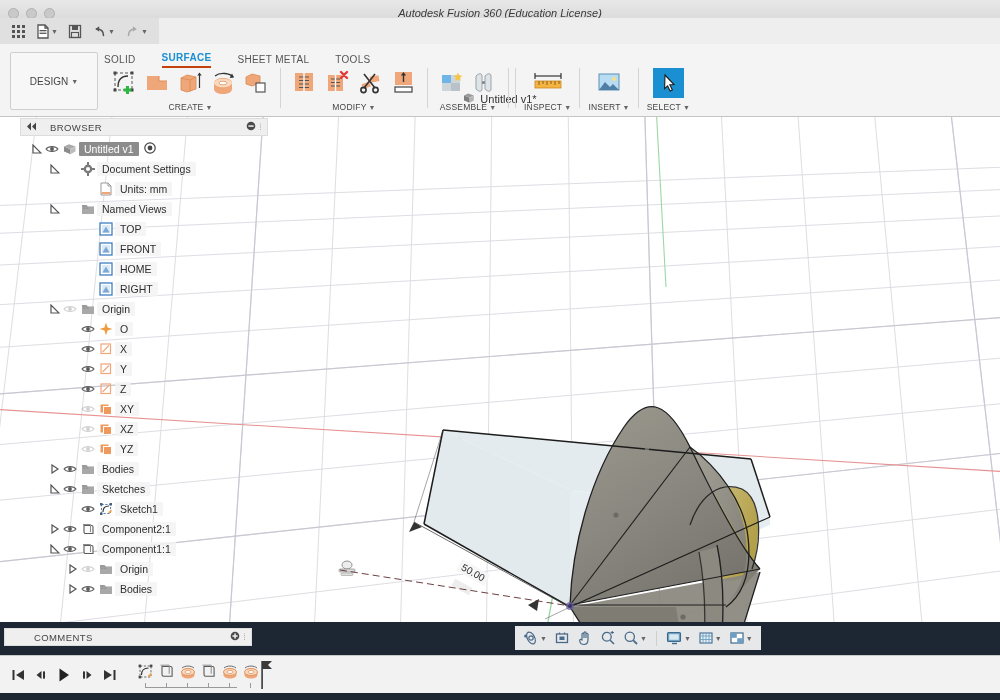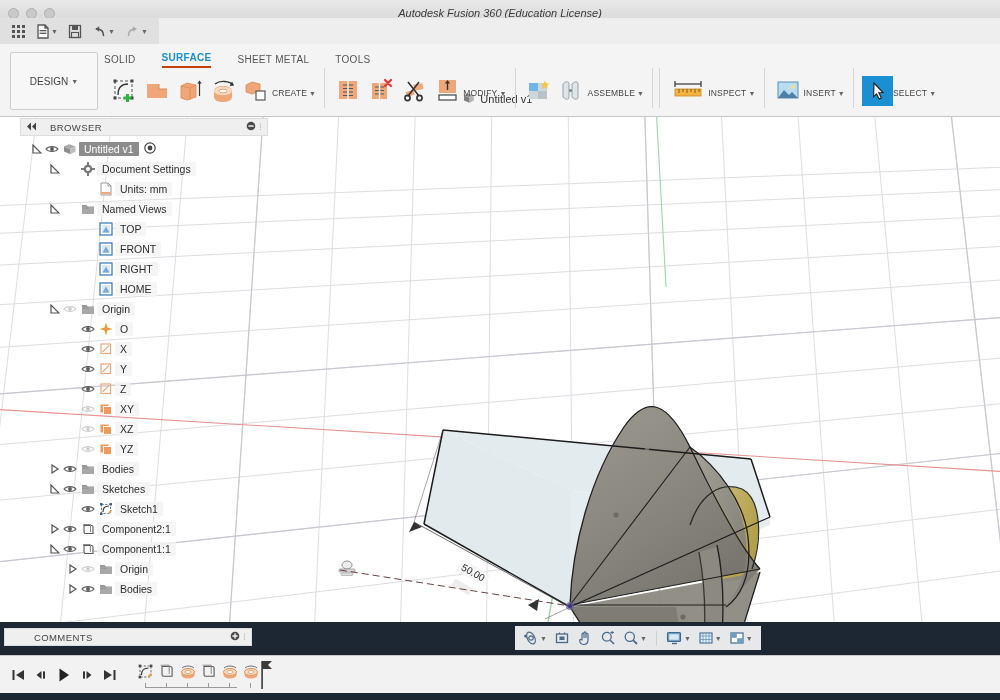--- a/index.html
+++ b/index.html
@@ -67,21 +67,21 @@
     position: absolute; left: 10px; top: 8px; width: 88px; height: 58px;
     background: #f7f7f7; border: 1px solid #cfcfcf; border-radius: 2px;
     display: flex; align-items: center; justify-content: center; gap: 3px;
     font-size: 10px; color: #444; cursor: default;
   }
 
   .groups {
     position: absolute; left: 104px; top: 24px; height: 48px;
     display: flex; align-items: flex-start;
   }
-  .grp { display: flex; flex-direction: row; align-items: center;
+  .grp { display: flex; flex-direction: column; align-items: center;
          padding: 0 5px; height: 48px; }
   .grp-icons { display: flex; align-items: flex-start; gap: 2px; height: 32px; }
   .grp-label { font-size: 8.5px; color: #444; margin-top: 2px;
                display: flex; align-items: center; gap: 2px; letter-spacing: .2px; }
   .ibtn { width: 31px; height: 30px; display: flex; align-items: center;
           justify-content: center; cursor: default; }
   .ibtn.sel { background: #1a8fd1; }
   .vdiv { width: 1px; height: 40px; background: #d5d5d5; margin: 0 3px; }
 
   
@@ -706,34 +706,34 @@
           <span style="width: 46px;"></span>
           <span class="tw"></span>
           <span class="eye"></span>
           <span class="tico">
             <svg width="14" height="14" viewBox="0 0 14 14">
               <rect x="1" y="1" width="12" height="12" fill="#fff" stroke="#3f7fc0" stroke-width="1.3"></rect>
               <rect x="3" y="3" width="8" height="8" fill="#dce9f6"></rect>
               <path d="M3.5 10.5L7 4.5l3.5 6z" fill="#3f7fc0" opacity=".6"></path>
             </svg>
           </span>
-          <span class="lbl">RIGHT</span>
+          <span class="lbl">HOME</span>
         </div>
         <div class="node">
           <span style="width: 46px;"></span>
           <span class="tw"></span>
           <span class="eye"></span>
           <span class="tico">
             <svg width="14" height="14" viewBox="0 0 14 14">
               <rect x="1" y="1" width="12" height="12" fill="#fff" stroke="#3f7fc0" stroke-width="1.3"></rect>
               <rect x="3" y="3" width="8" height="8" fill="#dce9f6"></rect>
               <path d="M3.5 10.5L7 4.5l3.5 6z" fill="#3f7fc0" opacity=".6"></path>
             </svg>
           </span>
-          <span class="lbl">HOME</span>
+          <span class="lbl">RIGHT</span>
         </div>
         <div class="node">
           <span style="width: 28px;"></span>
           <span class="tw">
             <svg width="10" height="10" viewBox="0 0 10 10">
               <path d="M1 1v8h8z" fill="none" stroke="#555" stroke-width="1.2"></path>
             </svg>
           </span>
           <span class="eye">
             <svg width="14" height="10" viewBox="0 0 14 10">

